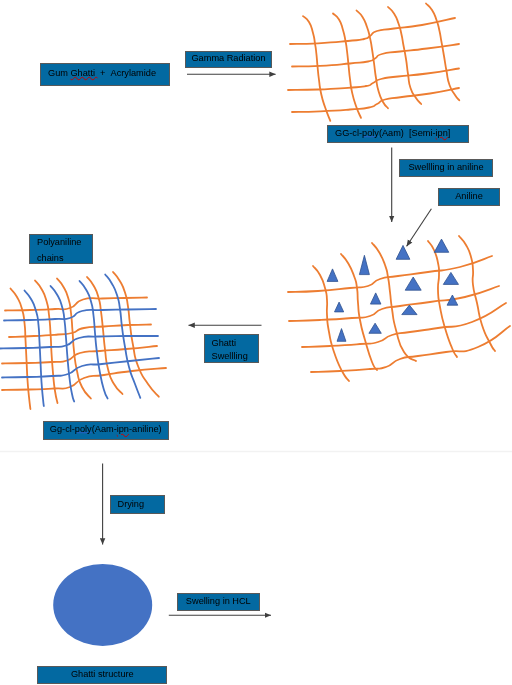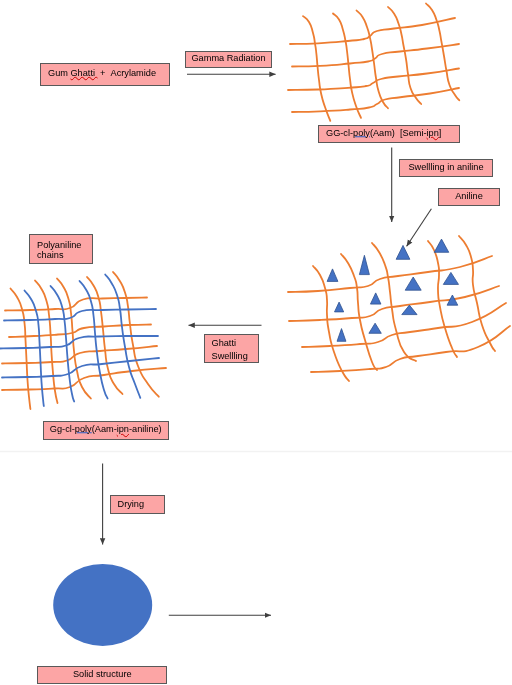--- a/index.html
+++ b/index.html
@@ -1,21 +1,21 @@
 <!DOCTYPE html>
 <html><head>
 <meta charset="utf-8">
 <style>
   html,body{margin:0;padding:0;background:#ffffff;}
   body{width:512px;height:685px;position:relative;overflow:hidden;
        font-family:"Liberation Sans",sans-serif;color:#000;
        -webkit-font-smoothing:antialiased;}
   .stage{position:absolute;left:0;top:0;width:512px;height:685px;}
   .svgroot{position:absolute;left:0;top:0;width:512px;height:685px;}
-  .box{position:absolute;box-sizing:border-box;border:1px solid #595959;background:#fca5a5;
+  .box{position:absolute;box-sizing:border-box;border:1px solid #595959;background:#0369a1;
        font-size:9.2px;line-height:1.25;color:#000;white-space:nowrap;padding-left:44px;}
   .box .t{position:absolute;left:50%;top:50%;transform:translate(-50%,-50%);}
   .box.lft .t{left:7px;transform:translate(0,-50%);}
   .sq{ text-decoration:underline; text-decoration-color:#c00; text-decoration-style:wavy;
        text-decoration-thickness:.6px; text-underline-offset:0px;}
   .bl{ color:#000; text-decoration:underline; text-decoration-color:#2b5fc4;
        text-decoration-thickness:1px; text-underline-offset:0px;}
   .blh{ background-image:linear-gradient(#b4c7e7,#b4c7e7);
         background-size:100% 3.6px; background-position:0 8px; background-repeat:no-repeat; }
 </style>
@@ -106,47 +106,50 @@
 </svg>
 
 <div class="box lft" style="left:40px;top:62.5px;width:130px;height:23px">
   <span class="t">Gum <span class="sq">Ghatti&nbsp;</span>&nbsp;+&nbsp;&nbsp;Acrylamide</span>
 </div>
 
 <div class="box" style="left:185px;top:50.5px;width:87px;height:17.5px">
   <span class="t">Gamma Radiation</span>
 </div>
 
-<div class="box lft" style="left:318px;top:124.5px;width:142px;height:18.5px">
+<div class="box lft" style="left:327px;top:124.5px;width:142px;height:18.5px">
   <span class="t">GG-cl-<span class="bl">poly</span>(Aam)&nbsp; [Semi-<span class="sq">ipn</span>]</span>
 </div>
 
 <div class="box" style="left:399px;top:159px;width:94px;height:17.5px">
   <span class="t">Swellling in aniline</span>
 </div>
 
 <div class="box" style="left:438px;top:188px;width:62px;height:18px">
   <span class="t">Aniline</span>
 </div>
 
 <div class="box lft" style="left:29px;top:234px;width:64px;height:30px">
-  <span class="t" style="white-space:normal;width:52px;line-height:10px;top:calc(50% + 1px)"><span>Polyaniline</span> <span>chains</span></span>
+  <span class="t" style="white-space:normal;width:52px;line-height:16px;top:calc(50% + 1px)"><span>Polyaniline</span> <span>chains</span></span>
 </div>
 
 <div class="box lft" style="left:203.5px;top:334px;width:55.5px;height:29px">
   <span class="t" style="white-space:normal;width:46px;line-height:13.5px;top:calc(50% + 1px)"><span>Ghatti</span> <span>Swellling</span></span>
 </div>
 
 <div class="box" style="left:43px;top:420.5px;width:125.5px;height:19.5px">
   <span class="t">Gg-cl-<span class="bl">poly</span>(Aam-<span class="sq">ipn</span>-aniline)</span>
 </div>
 
 <div class="box lft" style="left:109.5px;top:495px;width:55px;height:19px">
   <span class="t">Drying</span>
 </div>
 
 <div class="box" style="left:37.3px;top:666px;width:130px;height:18px">
-  <span class="t">Solid structure</span>
+  <span class="t">Ghatti structure</span>
 </div>
 
+<div class="box" style="left:176.8px;top:593px;width:83px;height:17.5px">
+  <span class="t">Swelling in HCL</span>
+</div>
 
 
 </div>
 
 </body></html>

